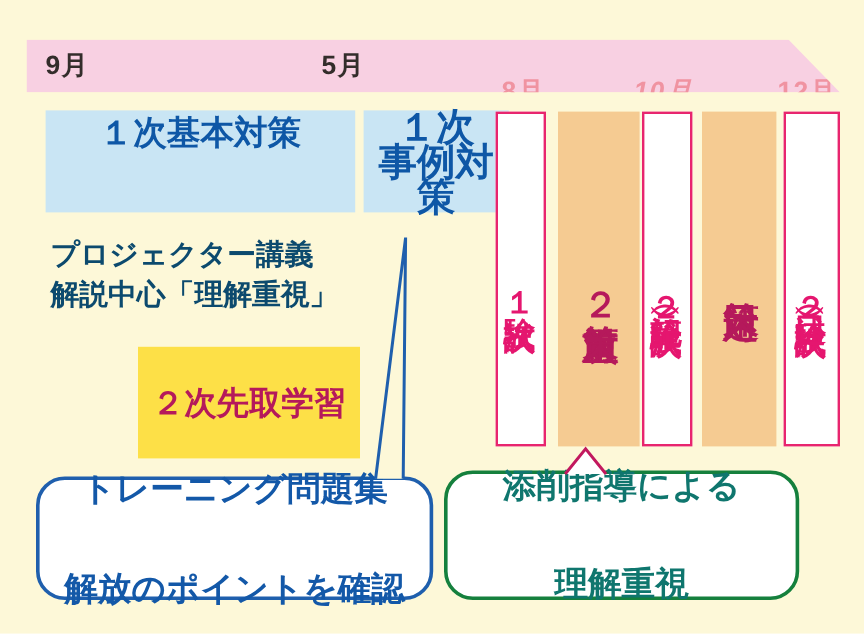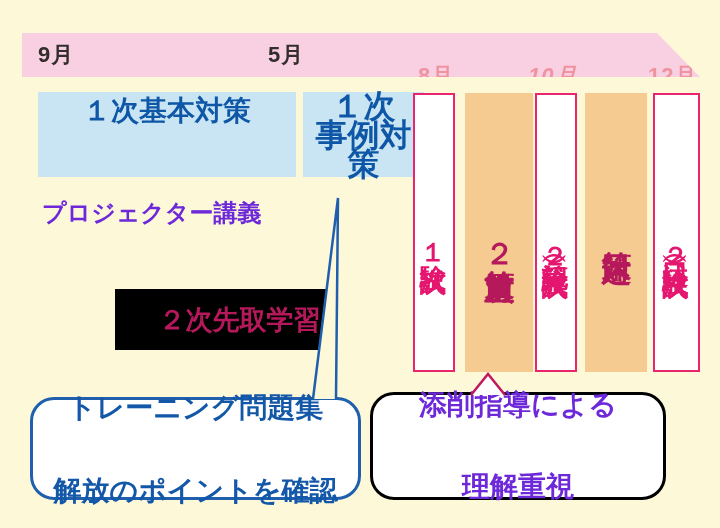--- a/index.html
+++ b/index.html
@@ -28,29 +28,29 @@
     position:absolute;top:92px;height:85px;background:#c9e5f4;color:#0e57a6;
     display:flex;flex-direction:column;align-items:center;justify-content:flex-start;
     text-align:center;
     margin-left:16px;
   }
   .box-basic{left:22px;width:258px;font-size:28px;}
   .box-chokuzen{left:287px;width:121px;font-size:32px;line-height:29px;}
 
   
   .caption{
-    position:absolute;left:42px;top:196px;color:#6d28d9;
+    position:absolute;left:42px;top:196px;color:#0c4a6e;
     font-size:24px;line-height:33px;white-space:nowrap;
   }
 
   
   .box-sakidori{
-    position:absolute;left:115px;top:289px;width:185px;height:61px;
-    background:#000000;color:#b5195b;font-size:27px;
-    display:flex;align-items:center;justify-content:center;padding-left:32px;
+    position:absolute;left:115px;top:289px;width:185px;height:93px;
+    background:#fde047;color:#b5195b;font-size:27px;
+    display:flex;align-items:center;justify-content:center;
   }
 
   
   .col{
     position:absolute;top:93px;height:279px;box-sizing:border-box;
     display:flex;align-items:center;justify-content:center;
   }
   .col.exam{background:#ffffff;border:2.5px solid #e8256e;color:#e5166f;}
   .col.course{background:#f5cb92;color:#b5195b;}
   .vtext{
@@ -69,21 +69,21 @@
     position:absolute;background:#ffffff;border-radius:24px;
     display:flex;flex-direction:column;align-items:center;justify-content:center;
     text-align:center;z-index:1;gap:48px;
   }
   .bubble-training{
     left:30px;top:397px;width:325px;height:97px;
     border:3px solid #1f5fad;color:#1358a8;font-size:28px;line-height:35px;
   }
   .bubble-tensaku{
     left:370px;top:392px;width:290px;height:102px;
-    border:3px solid #000000;color:#6d28d9;font-size:28px;line-height:34px;
+    border:3px solid #15803d;color:#0f766e;font-size:28px;line-height:34px;
   }
   .tail{position:absolute;z-index:2;}
   .tail-blue{left:305px;top:195px;}
   .tail-pink{left:467px;top:371px;}
 </style>
 </head>
 <body>
 
 <div class="canvas">
 
@@ -99,20 +99,21 @@
     <span>１次基本対策</span>
   </div>
 
   <div class="bluebox box-chokuzen">
     <span>１次</span>
     <span>事例対策</span>
   </div>
 
   <div class="caption">
     <div>プロジェクター講義</div>
+    <div>解説中心「理解重視」</div>
   </div>
 
   <div class="box-sakidori">
     <span>２次先取学習</span>
   </div>
 
   <div class="col exam c1">
     <span class="vtext">１次試験</span>
   </div>
   <div class="col course c2">

